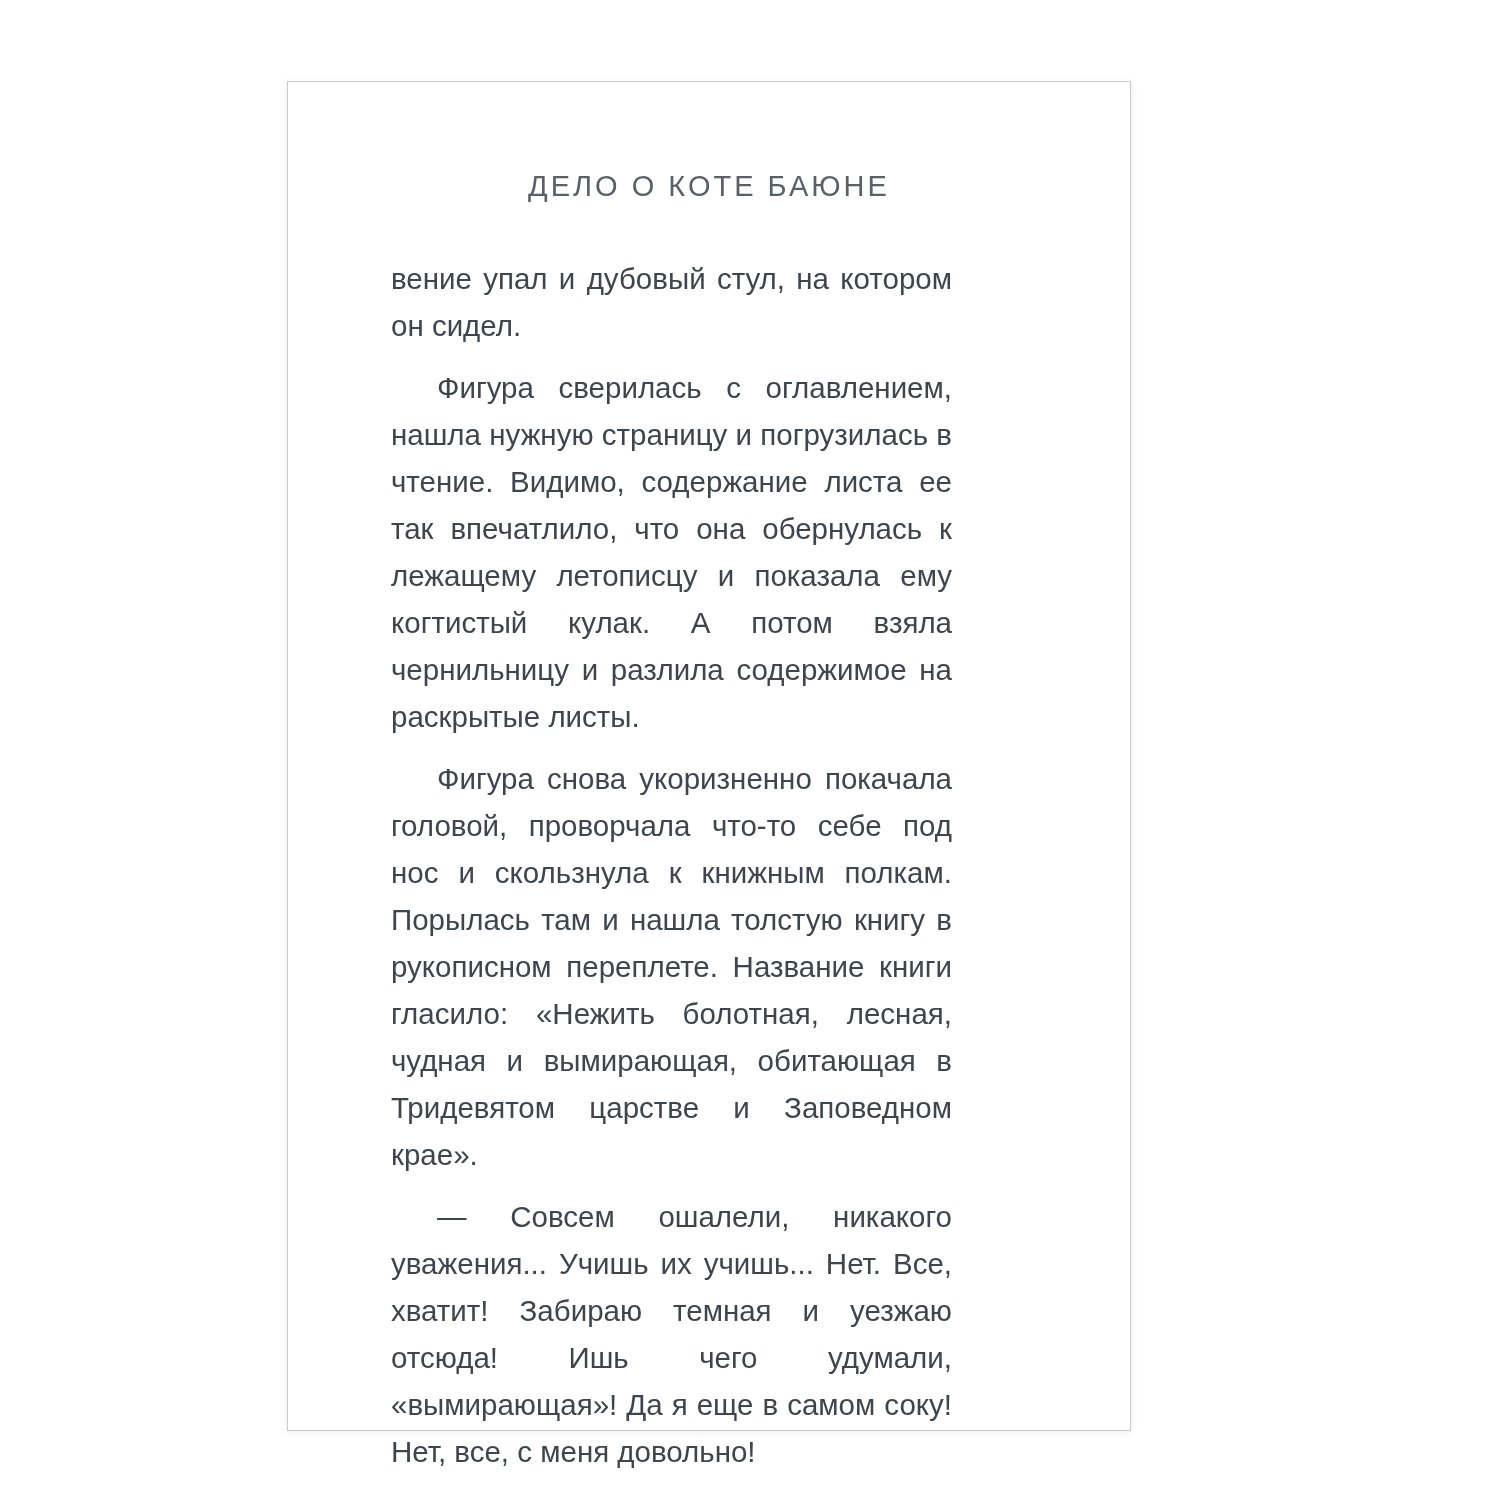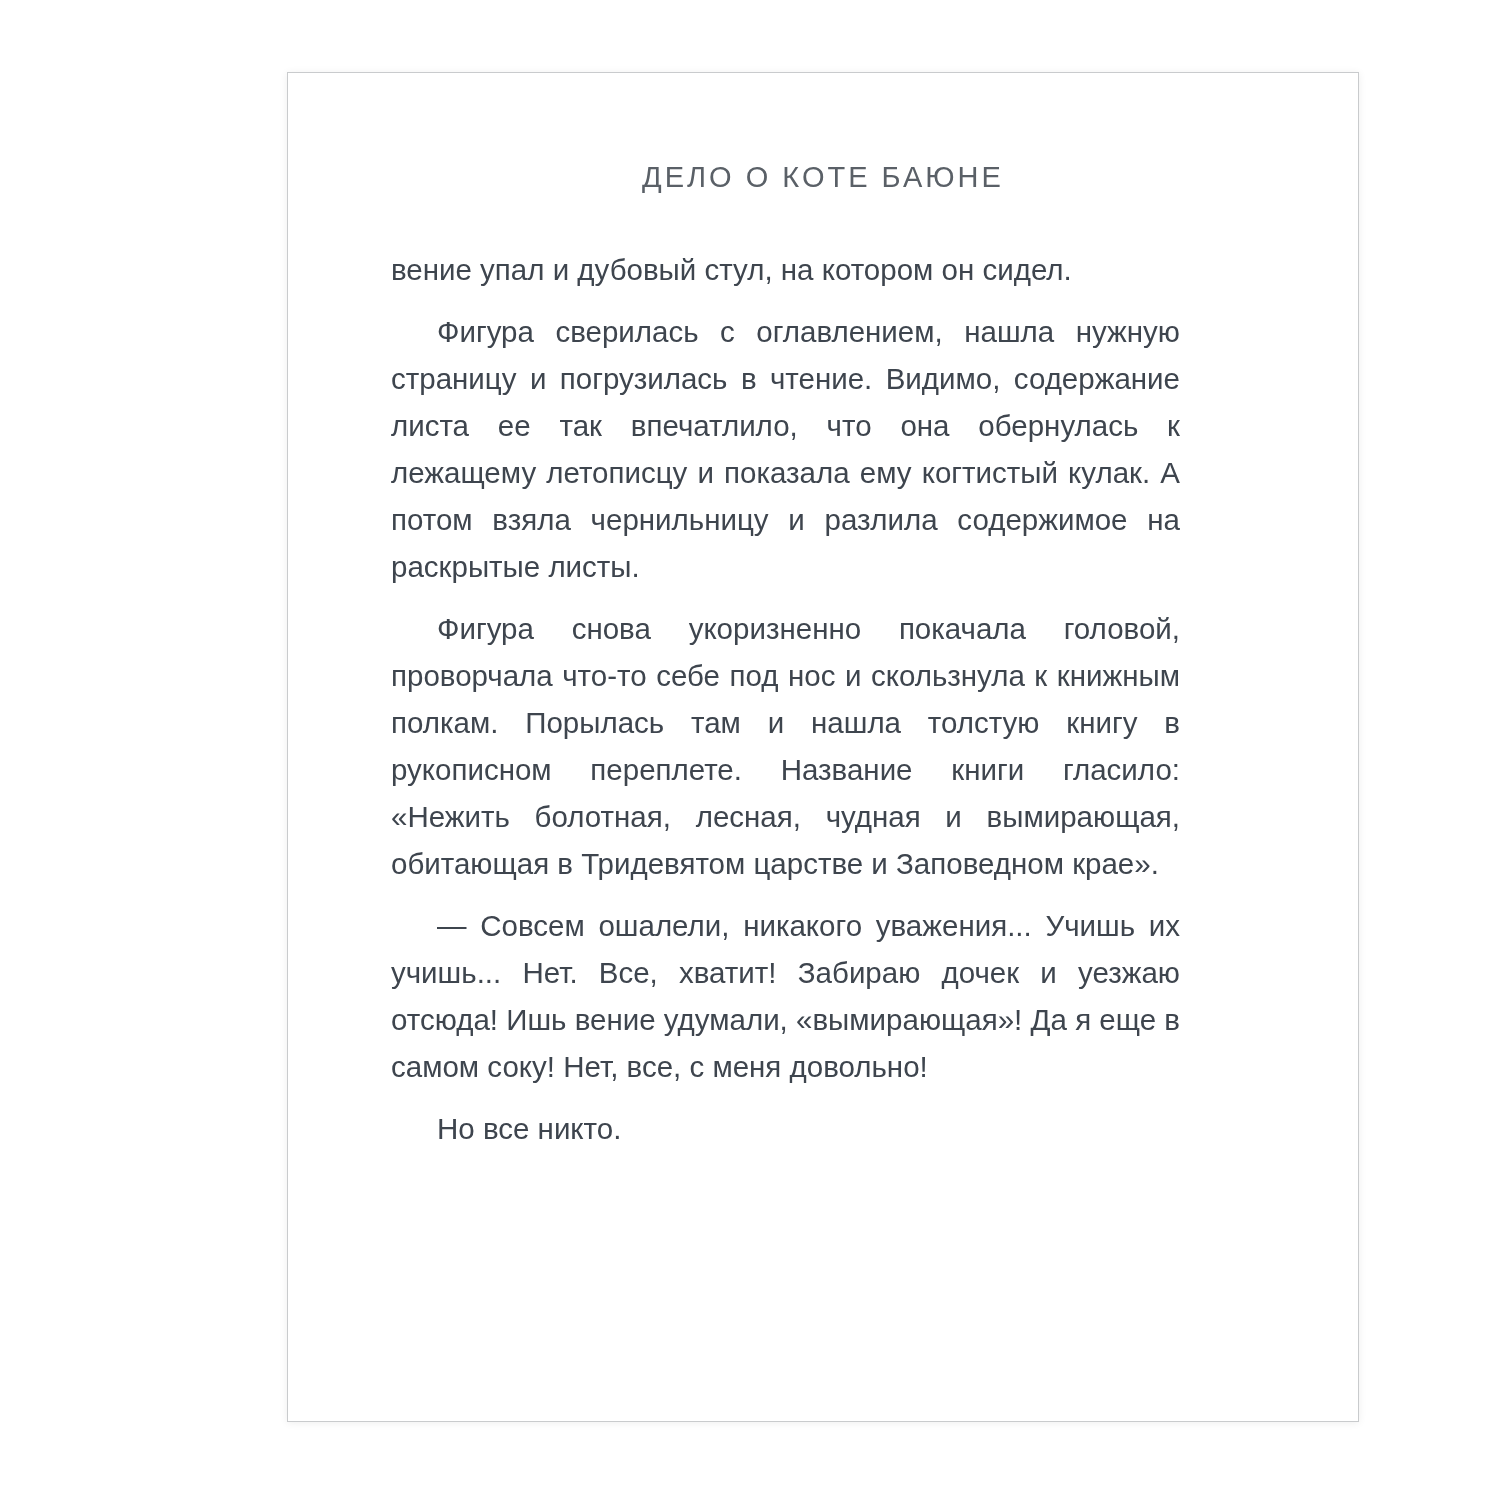--- a/index.html
+++ b/index.html
@@ -15,22 +15,22 @@
     overflow: hidden;
   }
   .canvas {
     position: absolute;
     inset: 0;
     background: #ffffff;
   }
   .book-page {
     position: absolute;
     left: 287px;
-    top: 72px;
-    width: 1072px;
+    top: 81px;
+    width: 844px;
     height: 1350px;
     box-sizing: border-box;
     background: #ffffff;
     border: 1px solid #c9cbcd;
     box-shadow: 0 1px 8px rgba(0,0,0,0.07);
   }
   .page-title {
     margin-top: 88px;
     text-align: center;
     font-size: 29px;
@@ -58,17 +58,17 @@
 </head>
 <body>
 
 <div class="canvas">
   <div class="book-page">
     <div class="page-title">ДЕЛО О КОТЕ БАЮНЕ</div>
     <div class="text-block">
       <p class="para no-indent">вение упал и дубовый стул, на котором он сидел.</p>
       <p class="para">Фигура сверилась с оглавлением, нашла нужную страницу и погрузилась в чтение. Видимо, содержание листа ее так впечатлило, что она обернулась к лежащему летописцу и показала ему когтистый кулак. А потом взяла чернильницу и разлила содержимое на раскрытые листы.</p>
       <p class="para">Фигура снова укоризненно покачала головой, проворчала что-то себе под нос и скользнула к книжным полкам. Порылась там и нашла толстую книгу в рукописном переплете. Название книги гласило: «Нежить болотная, лесная, чудная и вымирающая, обитающая в Тридевятом царстве и Заповедном крае».</p>
-      <p class="para">— Совсем ошалели, никакого уважения... Учишь их учишь... Нет. Все, хватит! Забираю дочек и уезжаю отсюда! Ишь вение удумали, «вымирающая»! Да я еще в самом соку! Нет, все, с меня довольно!</p>
+      <p class="para">— Совсем ошалели, никакого уважения... Учишь их учишь... Нет. Все, хватит! Забираю темная и уезжаю отсюда! Ишь чего удумали, «вымирающая»! Да я еще в самом соку! Нет, все, с меня довольно!</p>
       <p class="para">Но все никто.</p>
     </div>
   </div>
 </div>
 
 </body></html>

